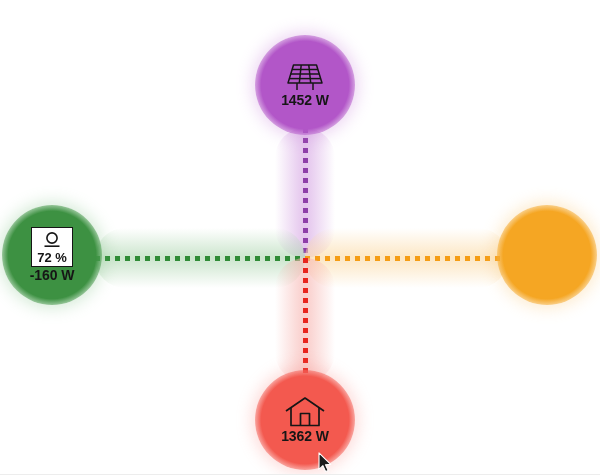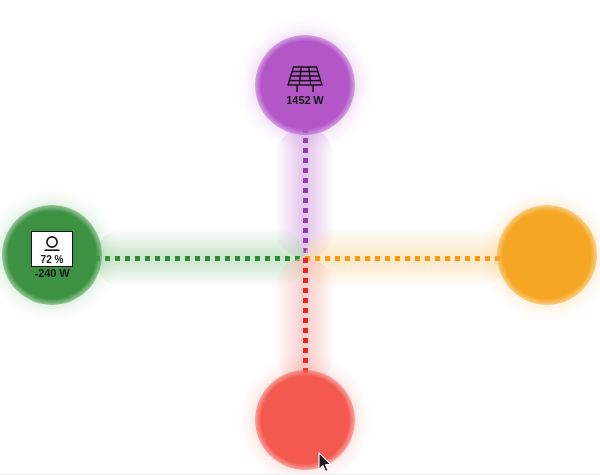--- a/index.html
+++ b/index.html
@@ -79,40 +79,40 @@
     flex-direction: column;
     align-items: center;
     justify-content: center;
     z-index: 2;
   }
   .node-icon {
     display: block;
     line-height: 0;
   }
   .node-label {
-    font-size: 11px;
+    font-size: 14px;
     font-weight: bold;
     color: #161616;
     letter-spacing: -0.1px;
     white-space: nowrap;
     text-align: right;
   }
 
   
   .batt-box {
     border: 1.6px solid #161616;
     width: 40px;
     padding: 3px 0 1px 0;
     display: flex;
     flex-direction: column;
     align-items: center;
     background: #fff;
   }
   .batt-box .pct {
-    font-size: 10px;
+    font-size: 13px;
     font-weight: bold;
     color: #161616;
     margin-top: 1px;
   }
 
   
   #cursor {
     position: absolute;
     z-index: 20;
     width: 14px;
@@ -170,30 +170,42 @@
   <div class="node" id="node-battery" style="left: 13px; top: 216px;">
     <div class="ring" style="background: radial-gradient(circle, rgb(61, 145, 66) 0%, rgb(61, 145, 66) 62%, rgba(127, 192, 131, 0.4) 76%, rgba(127, 192, 131, 0) 100%); box-shadow: rgba(127, 192, 131, 0.333) 0px 0px 16px 3px;"></div>
     <div class="inner">
       <div class="batt-box">
         <svg width="24" height="18" viewBox="0 0 24 18">
           <circle cx="12" cy="7" r="5.1" fill="none" stroke="#161616" stroke-width="1.6"></circle>
           <path d="M4.5 15.2 L19.5 15.2" stroke="#161616" stroke-width="1.6"></path>
         </svg>
         <span class="pct">72 %</span>
       </div>
-      <span class="node-label">-240 W</span>
+      <span class="node-label">-160 W</span>
     </div>
   </div>
 
   <div class="node" id="node-grid" style="left: 508px; top: 216px;">
     <div class="ring" style="background: radial-gradient(circle, rgb(245, 166, 35) 0%, rgb(245, 166, 35) 62%, rgba(248, 194, 107, 0.4) 76%, rgba(248, 194, 107, 0) 100%); box-shadow: rgba(248, 194, 107, 0.333) 0px 0px 16px 3px;"></div>
   </div>
 
   <div class="node" id="node-home" style="left: 266px; top: 381px;">
     <div class="ring" style="background: radial-gradient(circle, rgb(243, 89, 79) 0%, rgb(243, 89, 79) 62%, rgba(248, 141, 134, 0.4) 76%, rgba(248, 141, 134, 0) 100%); box-shadow: rgba(248, 141, 134, 0.333) 0px 0px 16px 3px;"></div>
+    <div class="inner">
+      <span class="node-icon">
+        <svg width="42" height="32" viewBox="0 0 42 32">
+          <g fill="none" stroke="#161616" stroke-width="1.7" stroke-linejoin="round">
+            <path d="M2 15 L21 2 L40 15"></path>
+            <path d="M7 11.8 L7 29.5 L35 29.5 L35 11.8"></path>
+            <path d="M16.5 29.5 L16.5 17.5 L25.5 17.5 L25.5 29.5"></path>
+          </g>
+        </svg>
+      </span>
+      <span class="node-label">1362 W</span>
+    </div>
   </div>
 
   <div id="cursor" style="left: 318px; top: 452px;">
     <svg width="14" height="21" viewBox="0 0 14 21">
       <path d="M1 0.8 L1 17.4 L4.9 13.7 L7.6 19.6 L10.2 18.4 L7.5 12.7 L12.7 12.4 Z" fill="#1c1c1c" stroke="#ffffff" stroke-width="1.1" stroke-linejoin="round"></path>
     </svg>
   </div>
 
 </div>
 

